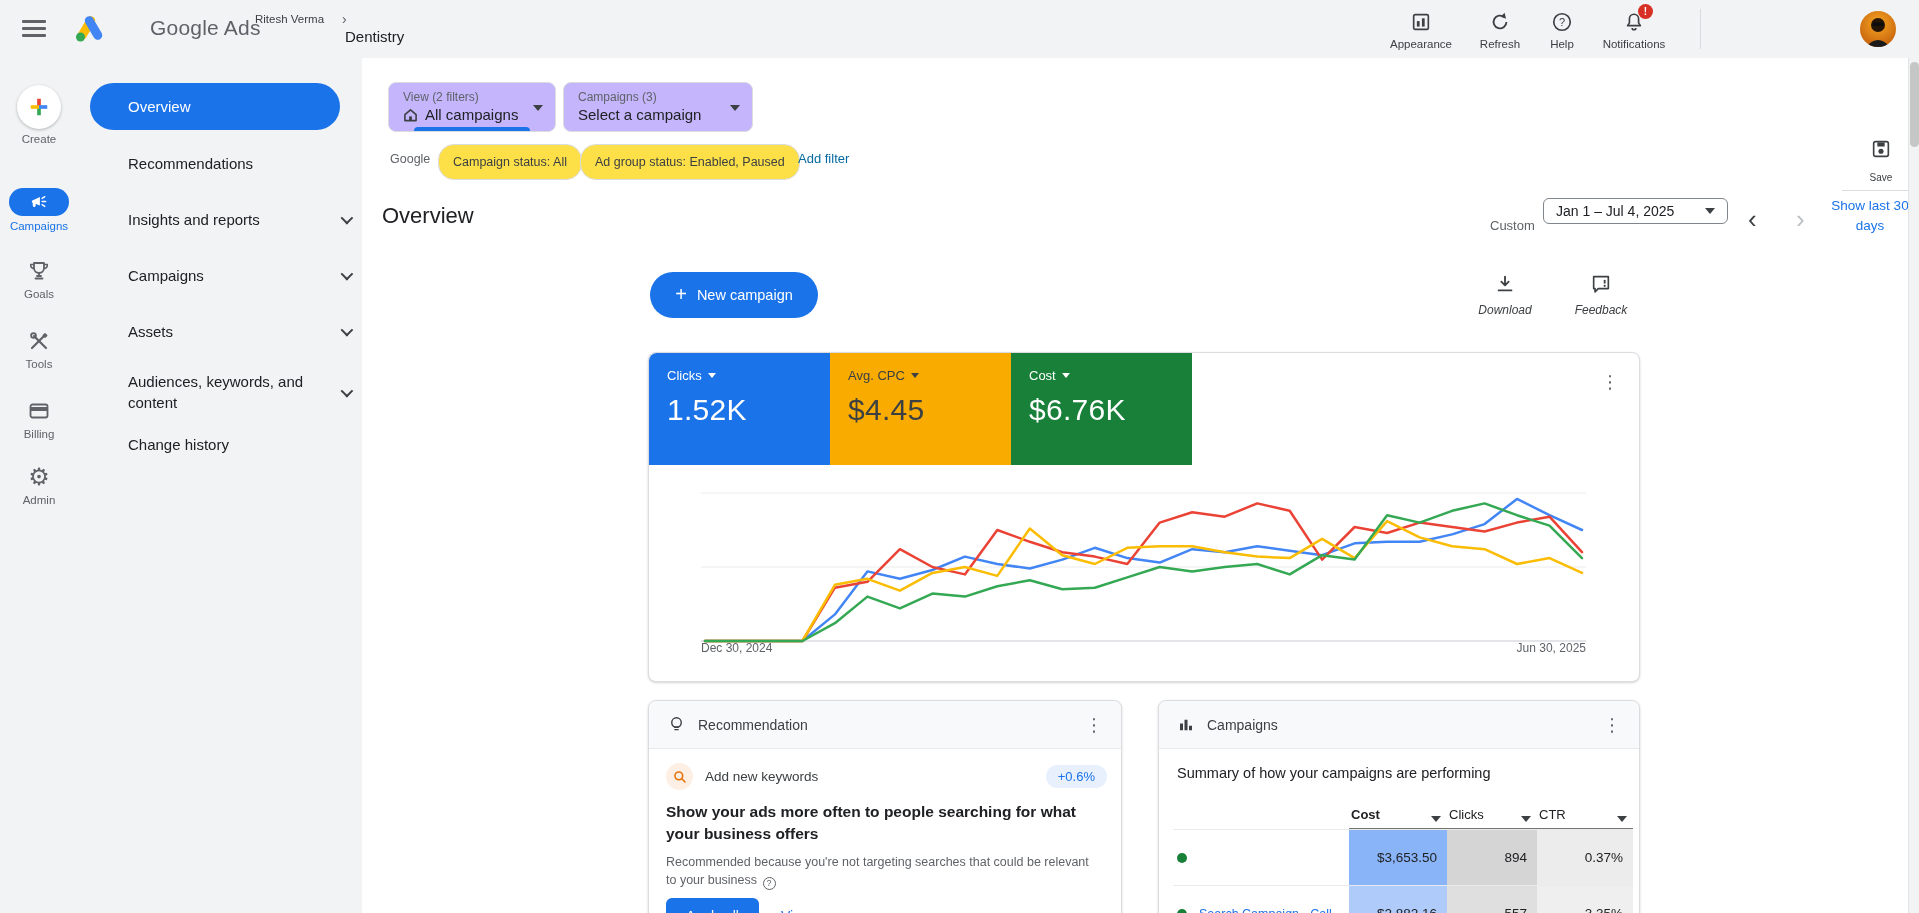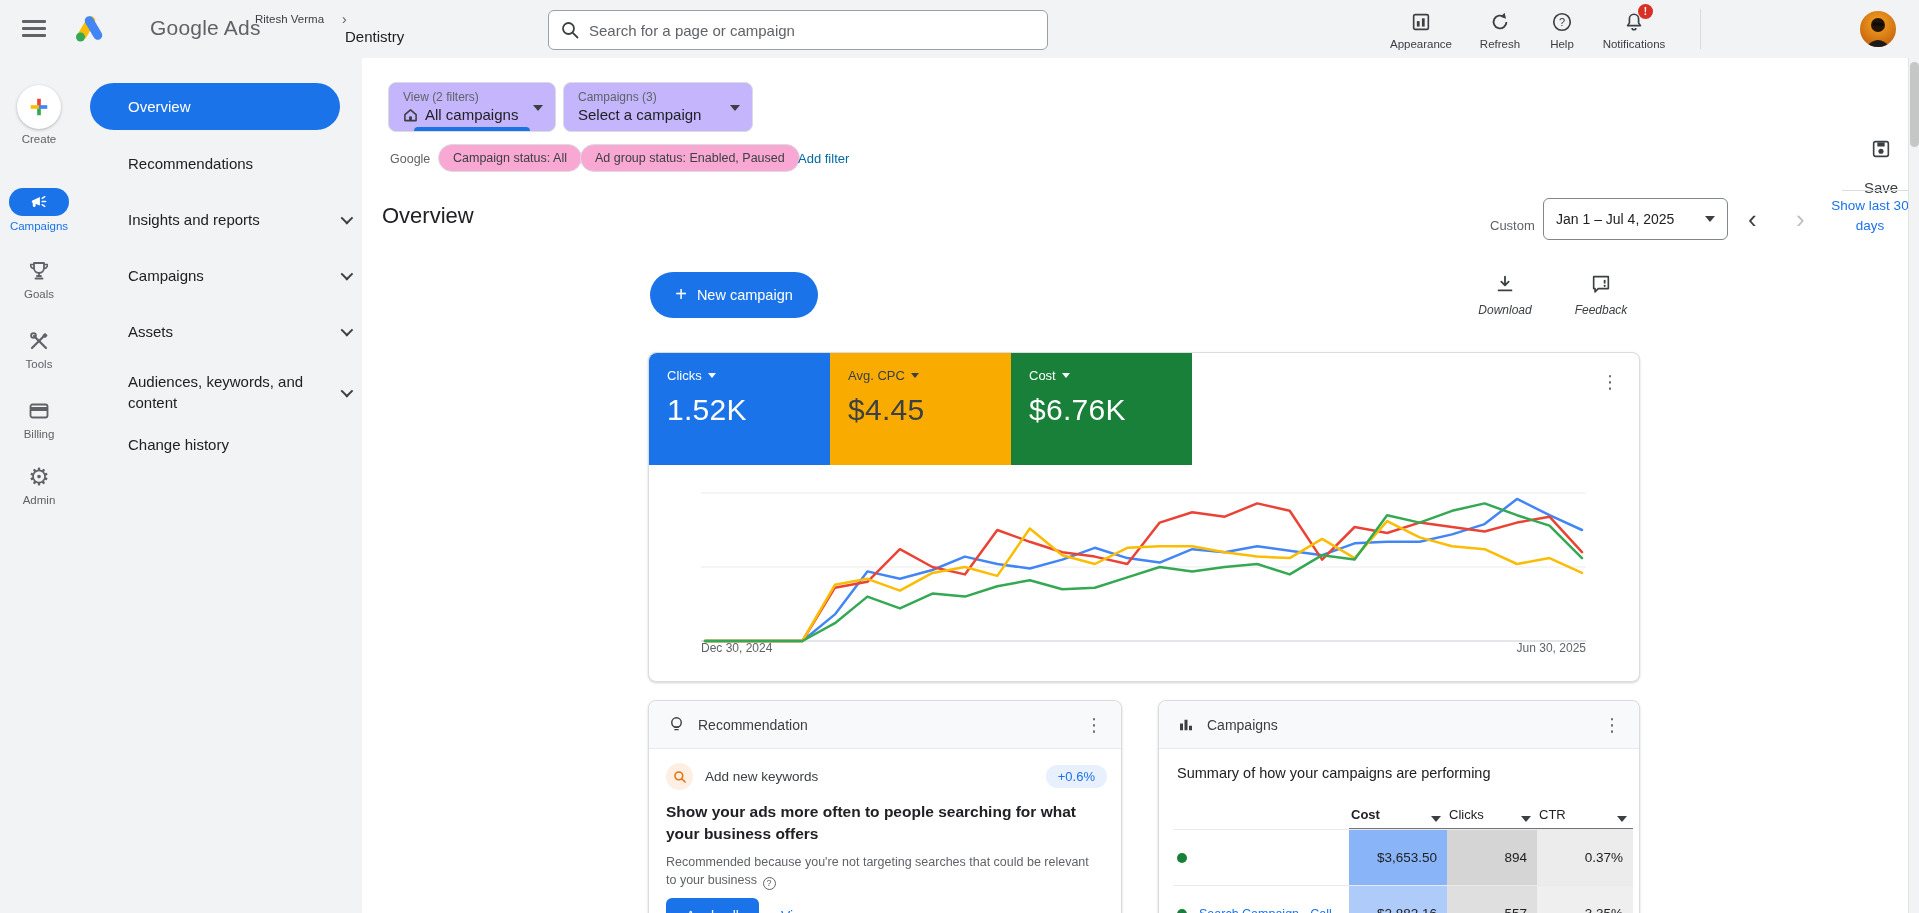--- a/index.html
+++ b/index.html
@@ -45,31 +45,31 @@
   .main { position:absolute; left:362px; top:58px; right:11px; bottom:0; background:#fff; }
 
   .dd-box { position:absolute; background:#c4b5fd; border:1px solid #dadce0; border-radius:8px; height:50px; padding:7px 12px 0 14px; cursor:pointer; }
   .dd-label { font-size:12px; color:#5f6368; }
   .dd-value { font-size:15px; font-weight:500; color:#202124; display:flex; align-items:center; gap:7px; margin-top:2px; }
   .caret { width:0; height:0; border-left:5px solid transparent; border-right:5px solid transparent; border-top:6px solid #3c4043; display:inline-block; }
   .dd-caret { position:absolute; right:12px; top:22px; }
   .view-indicator { position:absolute; left:15%; bottom:0; width:70%; height:4px; background:#1a73e8; border-radius:4px 4px 0 0; }
 
   .filters-label { position:absolute; left:28px; top:94px; font-size:12.5px; color:#5f6368; }
-  .chip { position:absolute; top:86px; height:28px; border:1px solid #dadce0; border-radius:16px; background:#f9a8d4; font-size:12.5px; font-weight:500; color:#3c4043; display:flex; align-items:center; padding:0 14px; cursor:pointer; white-space:nowrap; }
+  .chip { position:absolute; top:86px; height:36px; border:1px solid #dadce0; border-radius:16px; background:#fde047; font-size:12.5px; font-weight:500; color:#3c4043; display:flex; align-items:center; padding:0 14px; cursor:pointer; white-space:nowrap; }
   .add-filter { position:absolute; top:93px; font-size:13px; color:#0369a1; cursor:pointer; }
 
   .page-title { position:absolute; left:20px; top:145px; font-size:22px; color:#202124; }
   .date-mode { position:absolute; left:1128px; top:160px; font-size:13px; color:#5f6368; }
-  .date-box { position:absolute; left:1181px; top:140px; width:185px; height:42px; border:1px solid #80868b; border-radius:6px; background:#fff; display:flex; align-items:center; justify-content:space-between; padding:0 12px; font-size:14px; color:#202124; cursor:pointer; }
+  .date-box { position:absolute; left:1181px; top:140px; width:185px; height:26px; border:1px solid #80868b; border-radius:6px; background:#fff; display:flex; align-items:center; justify-content:space-between; padding:0 12px; font-size:14px; color:#202124; cursor:pointer; }
   .date-prev { position:absolute; left:1386px; top:146px; font-size:26px; color:#3c4043; cursor:pointer; }
   .date-next { position:absolute; left:1434px; top:146px; font-size:26px; color:#bdc1c6; cursor:default; }
   .show-last { position:absolute; left:1466px; top:138px; width:84px; text-align:center; font-size:13.5px; color:#1a73e8; cursor:pointer; line-height:20px; }
   .save-wrap { position:absolute; left:1488px; top:80px; width:62px; text-align:center; cursor:pointer; color:#3c4043; }
-  .save-wrap .ta-label { font-size:15px; margin-top:19px; }
+  .save-wrap .ta-label { font-size:10px; margin-top:12px; }
   .save-divider { position:absolute; left:1480px; top:132px; width:70px; height:1px; background:#dadce0; }
 
   .new-campaign { position:absolute; left:288px; top:214px; width:168px; height:46px; background:#1a73e8; border:none; border-radius:23px; color:#fff; font-size:14.5px; font-weight:500; font-family:"Liberation Sans",sans-serif; display:flex; align-items:center; justify-content:center; gap:10px; cursor:pointer; }
   .new-campaign .plus { font-size:20px; font-weight:400; margin-top:-2px; }
   .mini-action { position:absolute; top:215px; width:70px; text-align:center; color:#3c4043; cursor:pointer; }
   .mini-action .ta-label { font-size:12px; margin-top:8px;font-style:italic; }
 
   .card { position:absolute; background:#fff; border:1px solid #dadce0; border-radius:8px; box-shadow:0 1px 2px rgba(60,64,67,.15), 0 1px 3px rgba(60,64,67,.08); }
   .dots { font-size:18px; color:#5f6368; cursor:pointer; line-height:14px; letter-spacing:0; }
 
@@ -135,27 +135,20 @@
         <rect x="17" y="2" width="9" height="26" rx="4.5" fill="#4285f4" transform="rotate(-30 21.5 15)"></rect>
         <circle cx="8.5" cy="24" r="4.5" fill="#34a853"></circle>
       </svg>
       <span class="brand-text">Google Ads</span>
     </div>
 
     <span class="crumb-account">Ritesh Verma</span>
     <span class="crumb-sep">›</span>
     <span class="crumb-current">Dentistry</span>
 
-    <div class="searchbox">
-      <svg class="ic" width="18" height="18" viewBox="0 0 18 18">
-        <circle cx="7.5" cy="7.5" r="5.5" fill="none" stroke="#3c4043" stroke-width="1.8"></circle>
-        <line x1="11.8" y1="11.8" x2="16.5" y2="16.5" stroke="#3c4043" stroke-width="1.8" stroke-linecap="round"></line>
-      </svg>
-      <input type="text" placeholder="Search for a page or campaign" style="">
-    </div>
 
     <div class="top-action" style="left:1384px">
       <div class="ta-icon">
           <svg class="ic" width="22" height="22" viewBox="0 0 24 24">
         <rect x="4" y="4" width="16" height="16" rx="1.5" fill="none" stroke="#3c4043" stroke-width="1.8"></rect>
         <rect x="7.5" y="11" width="3" height="6" fill="#3c4043"></rect>
         <rect x="13" y="8" width="3" height="9" fill="#3c4043"></rect>
       </svg>
         </div>
       <div class="ta-label">Appearance</div>

